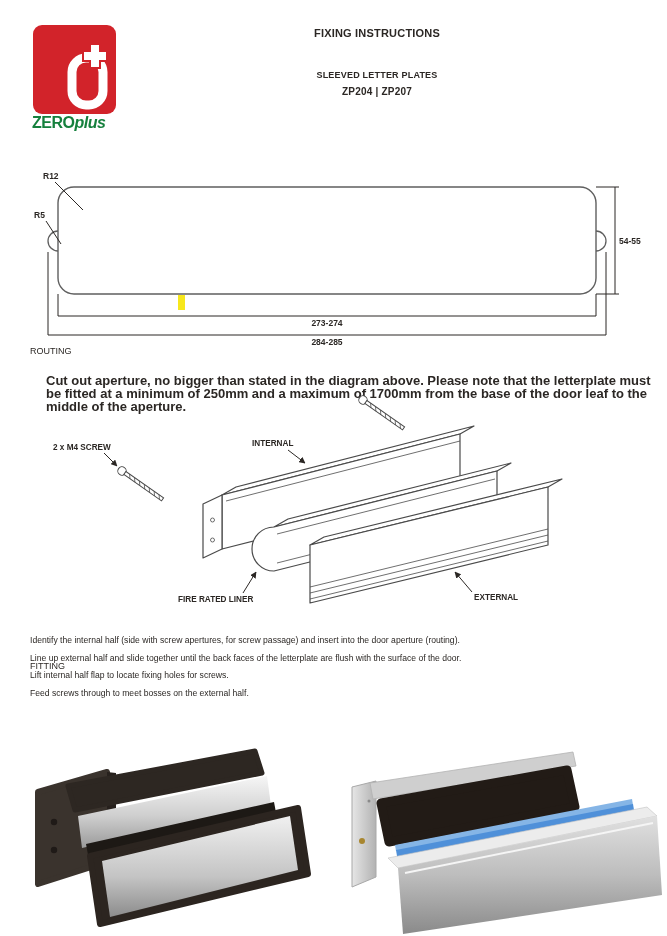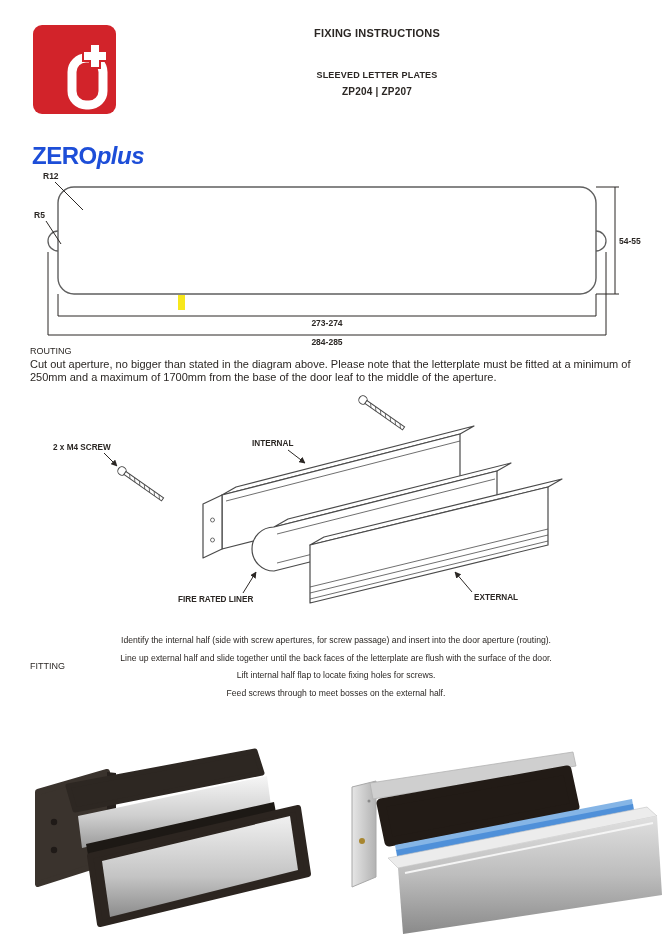--- a/index.html
+++ b/index.html
@@ -1,39 +1,39 @@
 <!DOCTYPE html>
 <html><head>
 <meta charset="utf-8">
 <style>
   html,body{margin:0;padding:0;background:#ffffff;}
   .page{position:relative;width:667px;height:936px;background:#fff;overflow:hidden;
         font-family:"Liberation Sans",sans-serif;color:#2b2724;}
   
   .logo-box{position:absolute;left:33px;top:25px;width:83px;height:89px;background:#d2232a;border-radius:9px;}
-  .logo-text{position:absolute;left:32px;top:114px;width:120px;font-size:24px;color:#1d4ed8;letter-spacing:-0.5px;white-space:nowrap;margin-top:28px;}
+  .logo-text{position:absolute;left:32px;top:114px;width:120px;font-size:16px;color:#15803d;letter-spacing:-0.5px;white-space:nowrap;}
   .brand-bold{font-weight:800;}
   .brand-italic{font-style:italic;font-weight:600;}
   
   .header{position:absolute;left:90px;top:0;width:574px;text-align:center;}
   .doc-title{position:absolute;left:0;top:27px;width:100%;font-size:11px;font-weight:700;letter-spacing:.2px;}
   .product-title{position:absolute;left:0;top:70px;width:100%;font-size:9px;font-weight:700;letter-spacing:.2px;}
   .product-codes{position:absolute;left:0;top:86px;width:100%;font-size:10px;font-weight:700;letter-spacing:.2px;}
   
   .cutout-svg{position:absolute;left:27px;top:165px;}
   .assembly-svg{position:absolute;left:27px;top:387px;}
   .dim-text{font-family:"Liberation Sans",sans-serif;font-size:8.5px;font-weight:700;fill:#2b2724;}
   .dia-label{font-family:"Liberation Sans",sans-serif;font-size:8.2px;font-weight:700;fill:#2b2724;}
   
   .section-heading{position:absolute;left:30px;font-size:9px;font-weight:400;}
   .routing-heading{top:346px;}
-  .routing-body{position:absolute;left:30px;top:358px;width:612px;font-size:11px;line-height:13px;margin:0;}
+  .routing-body{position:absolute;left:30px;top:358px;width:612px;font-size:13px;line-height:13px;margin:16px;font-weight:bold;}
   .fitting-heading{top:621px;margin-top:40px;}
   .fitting-steps{position:absolute;left:30px;top:636px;width:612px;}
-  .fitting-steps p{margin:0 0 8.5px 0;font-size:8.6px;line-height:9px;text-align:center;}
+  .fitting-steps p{margin:0 0 8.5px 0;font-size:8.6px;line-height:9px;}
   
   .photo-left{position:absolute;left:10px;top:742px;}
   .photo-right{position:absolute;left:345px;top:745px;}
 </style>
 </head>
 <body>
 
 <div class="page">
 
   <div class="logo-box">

